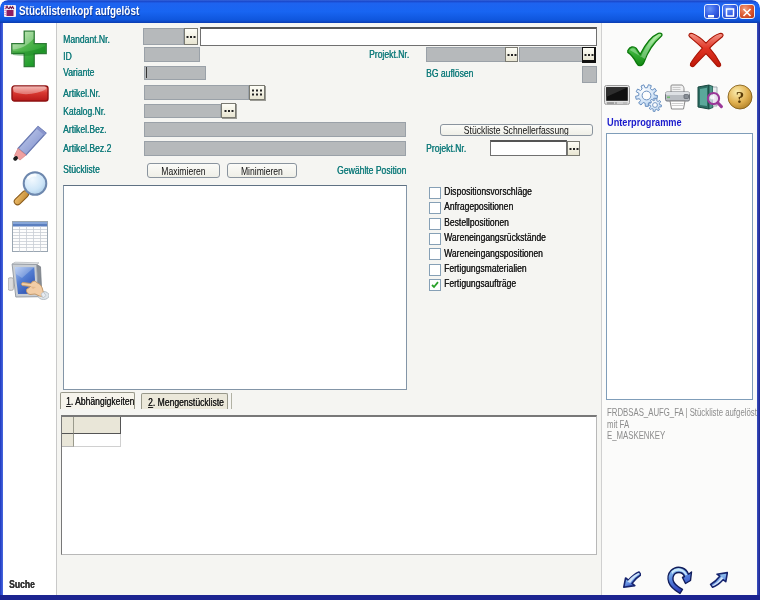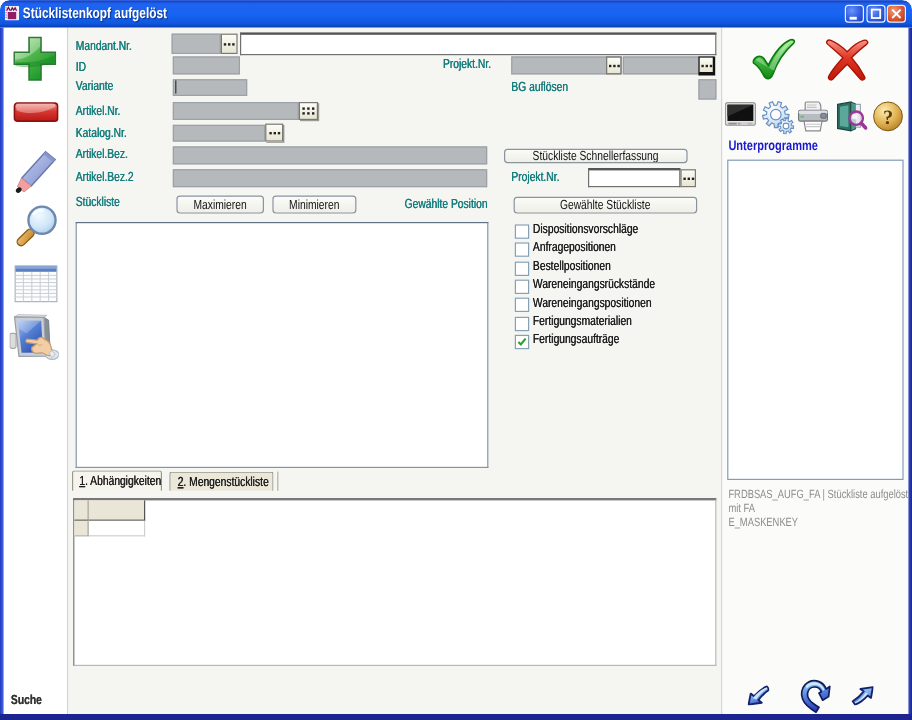--- a/index.html
+++ b/index.html
@@ -114,33 +114,32 @@
  <div class="lbl" style="left:63px;top:142px">Artikel.Bez.2</div>
  <div class="gfield" style="left:144px;top:141px;width:262px;height:15px"></div>
 
  <div class="lbl" style="left:63px;top:163px">Stückliste</div>
  <div class="btn" style="left:147px;top:163px;width:73px;height:15px;line-height:14px"><span>Maximieren</span></div>
  <div class="btn" style="left:227px;top:163px;width:70px;height:15px;line-height:14px"><span>Minimieren</span></div>
  <div class="lbl" style="left:337px;top:164px">Gewählte Position</div>
 
  <div class="abs" style="left:63px;top:185px;width:344px;height:205px;background:#fff;border:1px solid #8395a7;border-top-color:#5f7183;box-sizing:border-box"></div>
 
- <div class="btn" style="left:420px;top:124px;width:153px;height:12px;line-height:11px"><span>Stückliste Schnellerfassung</span></div>
+ <div class="btn" style="left:440px;top:124px;width:153px;height:12px;line-height:11px"><span>Stückliste Schnellerfassung</span></div>
  <div class="lbl" style="left:426px;top:142px">Projekt.Nr.</div>
  <div class="winput" style="left:490px;top:140px;width:77px;height:16px"></div>
  <div class="dots" style="left:567px;top:141px;width:13px;height:15px">
       <svg width="12" height="13" viewBox="0 0 12 13">
         <g fill="#222">
           <rect x="1.5" y="6" width="2" height="2"></rect>
           <rect x="5" y="6" width="2" height="2"></rect>
           <rect x="8.5" y="6" width="2" height="2"></rect>
         </g>
       </svg>
     </div>
- <div class="btn" style="left:428px;top:164px;width:153px;height:14px;line-height:13px"><span>Gewählte Stückliste</span></div>
 
  <div class="cb" style="left:429px;top:187px"></div>
     <div class="blk" style="left:444px;top:185px">Dispositionsvorschläge</div>
  <div class="cb" style="left:429px;top:202px"></div>
     <div class="blk" style="left:444px;top:200px">Anfragepositionen</div>
  <div class="cb" style="left:429px;top:218px"></div>
     <div class="blk" style="left:444px;top:216px">Bestellpositionen</div>
  <div class="cb" style="left:429px;top:233px"></div>
     <div class="blk" style="left:444px;top:231px">Wareneingangsrückstände</div>
  <div class="cb" style="left:429px;top:248px"></div>

